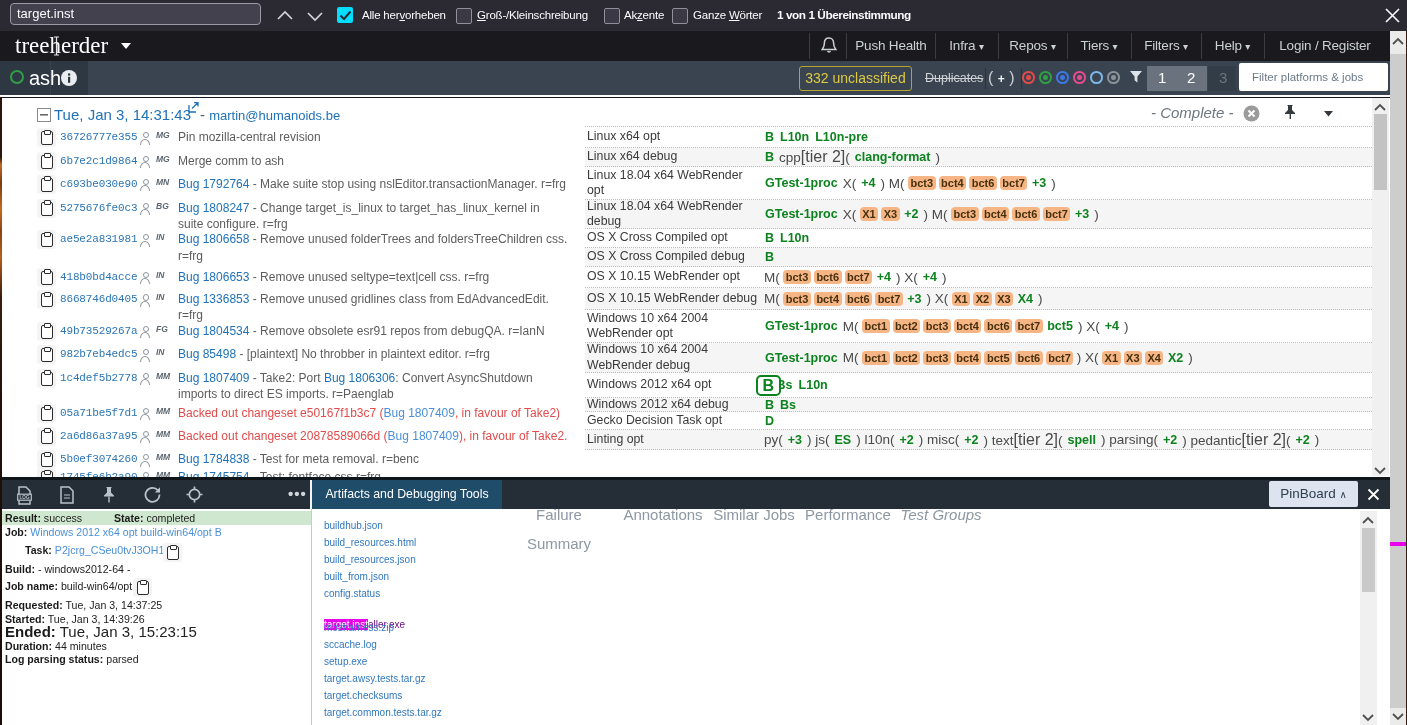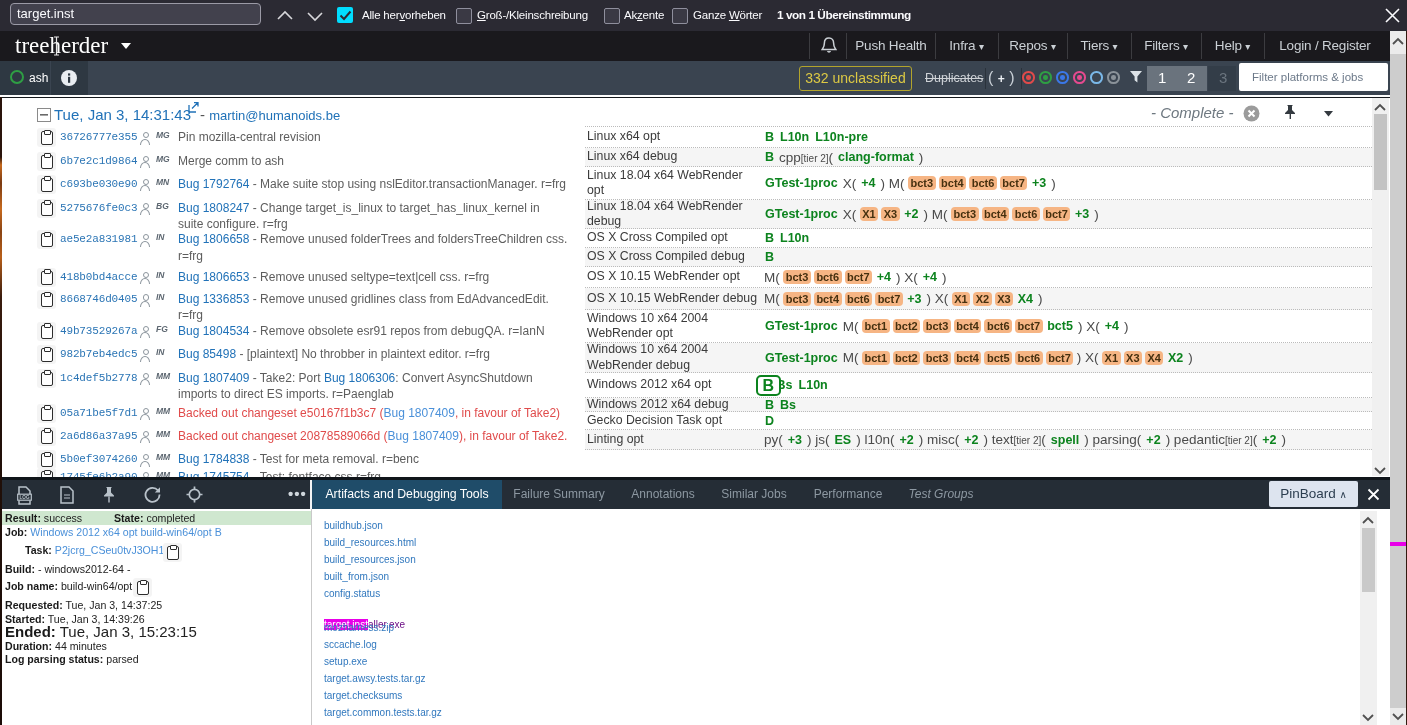--- a/index.html
+++ b/index.html
@@ -47,26 +47,26 @@
   #selb{display:inline-block;margin-left:-6px;border:2.5px solid #0c831e;border-radius:5px;background:#fff;
      color:#0c831e;font-weight:bold;font-size:16px;line-height:17px;padding:0 4.5px;position:relative;z-index:2;}
   .prow{position:absolute;left:585px;width:787px;box-sizing:border-box;border-bottom:1px dotted #bbb;}
   .prow.alt{background:#f5f5f5;}
   .plabel{position:absolute;left:2px;top:0;bottom:0;width:174px;font-size:12.3px;white-space:nowrap;color:#3a3a3a;
       line-height:15.5px;display:flex;align-items:center;}
   .jobs{position:absolute;left:177px;top:0;bottom:0;display:flex;align-items:center;white-space:nowrap;}
   .jg{color:#0c831e;font-weight:bold;font-size:12.5px;margin:0 3px;}
   .jl{color:#4a4a4a;font-size:13.5px;margin:0 2px;}
   .pill{background:#f6b584;color:#46300f;font-weight:bold;font-size:11px;padding:1px 2.5px;border-radius:4px;margin:0 1.5px;}
-  .tier{font-size:10px;color:#4a4a4a;}
+  .tier{font-size:16px;color:#4a4a4a;}
   .dotline{position:absolute;left:585px;width:787px;height:0;border-top:1px dotted #bbb;}
   
   #ptop{position:absolute;left:0;top:477px;width:1390px;height:3px;background:#10151a;}
   #ptoolbar{position:absolute;left:0;top:480px;width:1390px;height:29px;background:#252d36;}
-  .tab{position:absolute;top:480px;height:46px;line-height:29px;font-size:12px;color:#8d98a2;text-align:center;}
+  .tab{position:absolute;top:500px;height:46px;line-height:29px;font-size:15px;color:#8d98a2;text-align:center;}
   #atab{position:absolute;left:312px;top:480px;width:190px;height:29px;line-height:29px;background:#1f4c69;color:#fff;
      font-size:12.3px;text-align:center;}
   .bold{font-weight:bold;}
   .dl{font-size:10.6px;color:#222;}
   .dlabel{font-weight:bold;color:#1a1a1a;}
   .blink{color:#4a90d9;}
   .alink{position:absolute;left:324px;height:16px;line-height:16px;font-size:10px;color:#3178be;white-space:nowrap;text-align:center;}
   
   .sbtrack{position:absolute;background:#f0f0f0;}
   .sbthumb{position:absolute;background:#c6c6c6;}
@@ -128,21 +128,21 @@
   <div class="navitem" style="left:1067px;width:64px">Tiers <span style="font-size:10px">▾</span></div>
   <div class="navitem" style="left:1131px;width:70px">Filters <span style="font-size:10px">▾</span></div>
   <div class="navitem" style="left:1201px;width:63px">Help <span style="font-size:10px">▾</span></div>
   <div class="navitem" style="left:1264px;width:122px">Login / Register</div>
 
   <div id="bar3"></div>
     <div id="bar3line"></div>
   <div class="b3cell" style="left:0;width:50px"></div>
   <div class="b3cell" style="left:51px;width:37px"></div>
   <div class="abs" style="left:10px;top:70px;width:10px;height:10px;border:2px solid #2f9e44;border-radius:50%;"></div>
-  <div class="abs" style="left:29px;top:61px;height:34px;line-height:34px;color:#fff;font-size:12px;">ash</div>
+  <div class="abs" style="left:29px;top:61px;height:34px;line-height:34px;color:#fff;font-size:20px;">ash</div>
   <svg class="abs" style="left:61px;top:70px" width="16" height="16">
     <circle cx="8" cy="8" r="8" fill="#e9edf1"></circle>
     <rect x="7" y="3.4" width="2.2" height="2.2" fill="#2e3842"></rect>
     <rect x="7" y="6.8" width="2.2" height="6" fill="#2e3842"></rect>
   </svg>
   <div id="unclass">332 unclassified</div>
   <div class="abs" style="left:925px;top:61px;height:34px;line-height:34px;color:#cfd3d7;font-size:12.5px;text-decoration:line-through;">Duplicates</div>
   <div class="abs" style="left:985px;top:68px;width:1px;height:21px;background:#2a323b;"></div>
     <div class="abs" style="left:1021px;top:68px;width:1px;height:21px;background:#2a323b;"></div>
     <div class="abs" style="left:988px;top:61px;height:34px;line-height:33px;color:#c8cfd6;font-size:16px;">( <span style="font-size:12px;color:#eef2f6;font-weight:bold;">+</span> )</div>

